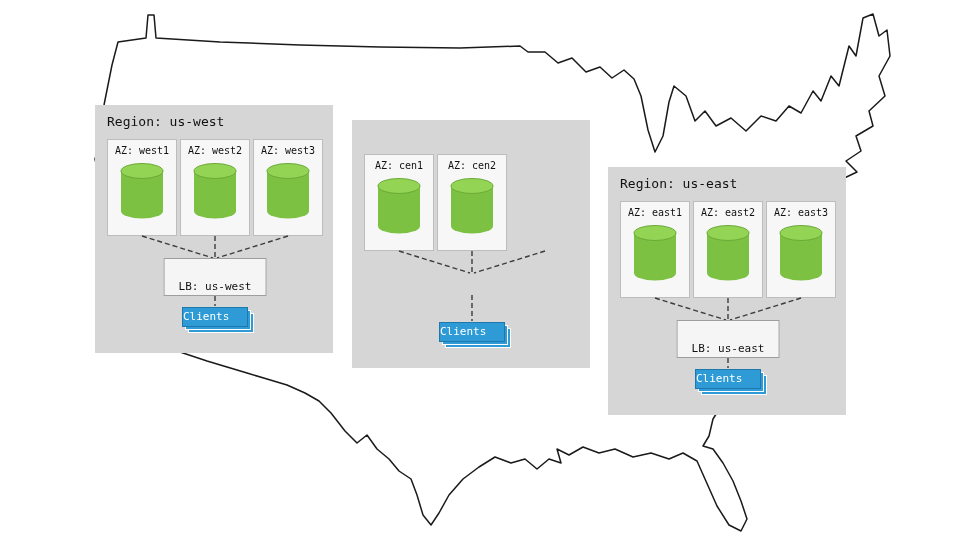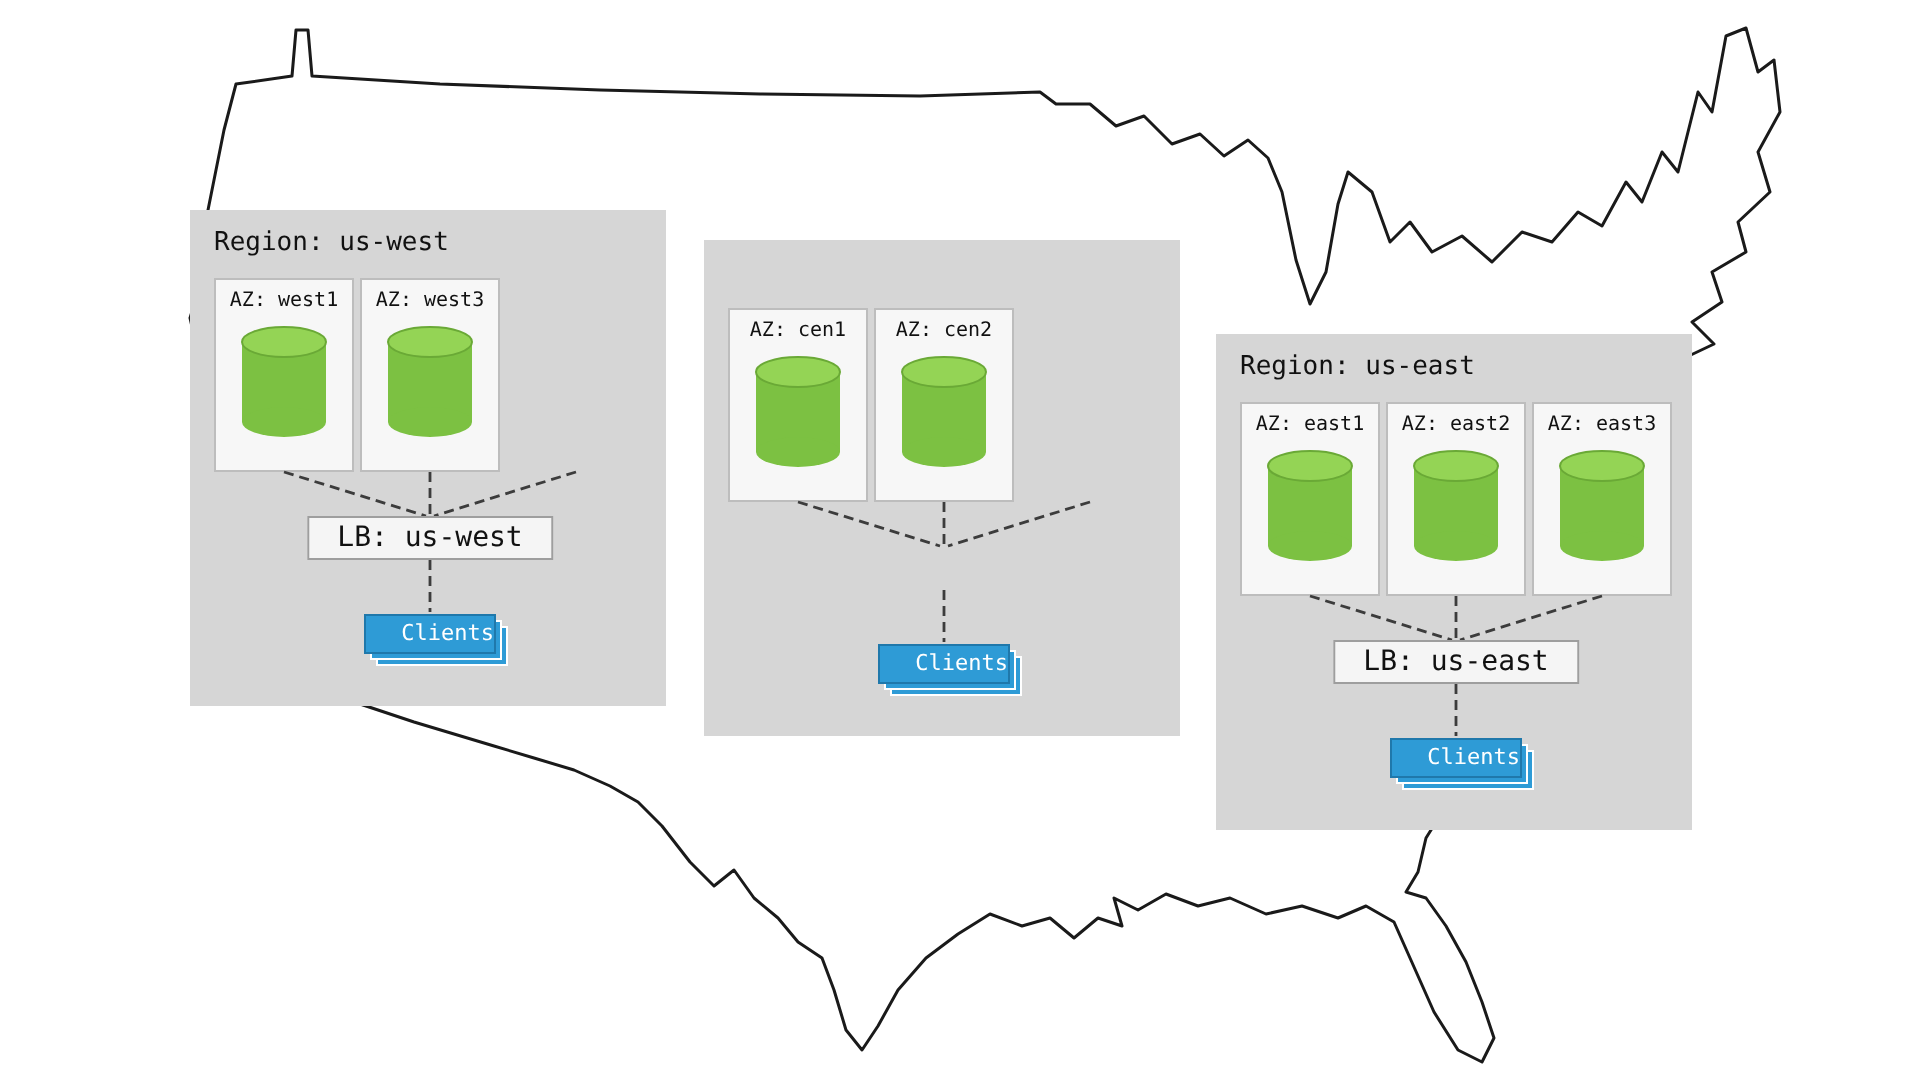--- a/index.html
+++ b/index.html
@@ -20,36 +20,36 @@
     border:1px solid var(--az-border,#bdbdbd);
     display:flex; flex-direction:column; align-items:center;
   }
   .az-label { font-size:10px; margin-top:5px; white-space:nowrap; }
   .cyl-wrap { margin-top:6px; line-height:0; }
 
   .connectors { position:absolute; left:0; top:0; pointer-events:none; }
 
   .lb {
     position:absolute; top:153px; left:120px; transform:translateX(-50%);
-    height:22px; line-height:20px; padding:0 14px;
+    height:22px; line-height:20px; padding:18px 14px;
     background:var(--lb-bg,#f5f5f5); border:1px solid var(--lb-border,#9e9e9e);
-    font-size:14px; white-space:nowrap;
+    font-size:11px; white-space:nowrap;
   }
 
   .clients-wrap { position:absolute; top:202px; left:120px; width:66px; height:20px; transform:translateX(-50%); }
   .clients-layer {
     position:absolute; width:66px; height:20px;
     background:var(--clients-bg,#2e9bd6); border:1px solid #ffffff;
   }
   .clients-layer.l2 { left:6px; top:6px; }
   .clients-layer.l1 { left:3px; top:3px; }
   .clients-front {
     position:absolute; left:0; top:0; width:66px; height:20px;
     background:var(--clients-bg,#2e9bd6); border:1px solid var(--clients-border,#1f78ab);
-    color:#ffffff; font-size:11px; text-align:right; line-height:18px;
+    color:#ffffff; font-size:11px; text-align:left; line-height:18px;
   }
 </style>
 </head>
 <body>
 
 <svg class="map-svg" width="960" height="540" viewBox="0 0 960 540">
   <path fill="#ffffff" stroke="var(--map-stroke,#1a1a1a)" stroke-width="1.5" stroke-linejoin="round" d="M 118,42 L 146,38 L 148,15 L 154,15 L 156,38 L 220,42 L 300,45 L 380,47 L 460,48
        L 520,46 L 528,52 L 545,52 L 558,63 L 572,58 L 586,72 L 600,67 L 612,78 L 624,70
        L 634,79 L 641,96 L 648,130 L 655,152 L 663,136 L 669,102 L 674,86 L 686,96
        L 695,121 L 705,111 L 716,126 L 731,118 L 746,131 L 761,116 L 776,121 L 789,106
@@ -76,20 +76,30 @@
       <div class="az-label">AZ: west1</div>
       <span class="cyl-wrap">
         <svg width="46" height="58" viewBox="0 0 46 58">
           <rect x="2" y="9" width="42" height="40" style="fill:var(--cylinder-body)"></rect>
           <ellipse cx="23" cy="49" rx="21" ry="7.5" style="fill:var(--cylinder-body)"></ellipse>
           <ellipse cx="23" cy="9" rx="21" ry="7.5" style="fill:var(--cylinder-top);stroke:var(--cylinder-edge);stroke-width:1"></ellipse>
         </svg>
       </span>
     </div>
     <div class="az">
+      <div class="az-label">AZ: west2</div>
+      <span class="cyl-wrap">
+        <svg width="46" height="58" viewBox="0 0 46 58">
+          <rect x="2" y="9" width="42" height="40" style="fill:var(--cylinder-body)"></rect>
+          <ellipse cx="23" cy="49" rx="21" ry="7.5" style="fill:var(--cylinder-body)"></ellipse>
+          <ellipse cx="23" cy="9" rx="21" ry="7.5" style="fill:var(--cylinder-top);stroke:var(--cylinder-edge);stroke-width:1"></ellipse>
+        </svg>
+      </span>
+    </div>
+    <div class="az">
       <div class="az-label">AZ: west3</div>
       <span class="cyl-wrap">
         <svg width="46" height="58" viewBox="0 0 46 58">
           <rect x="2" y="9" width="42" height="40" style="fill:var(--cylinder-body)"></rect>
           <ellipse cx="23" cy="49" rx="21" ry="7.5" style="fill:var(--cylinder-body)"></ellipse>
           <ellipse cx="23" cy="9" rx="21" ry="7.5" style="fill:var(--cylinder-top);stroke:var(--cylinder-edge);stroke-width:1"></ellipse>
         </svg>
       </span>
     </div>
   </div>

